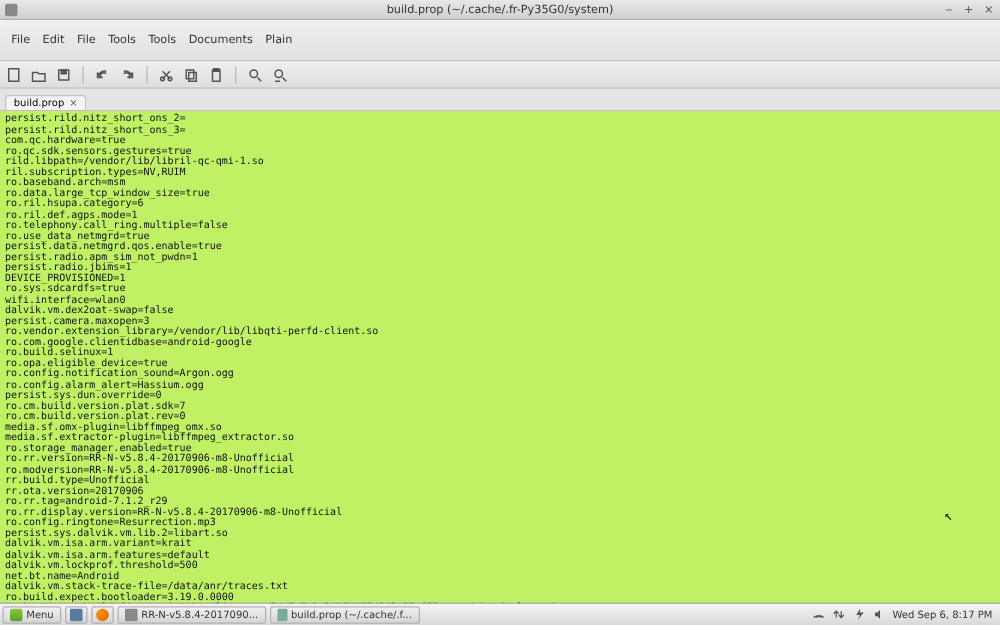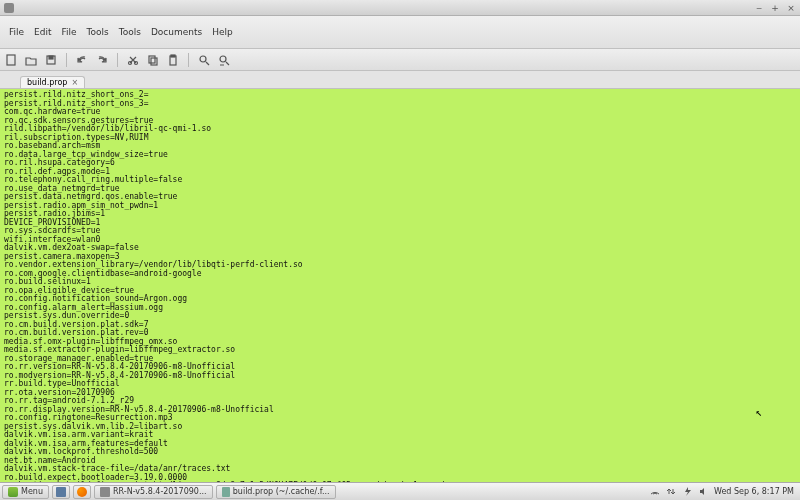--- a/index.html
+++ b/index.html
@@ -38,21 +38,21 @@
   display:flex; align-items:center; padding:0 4px; gap:6px;
   color:#555;
 }
 .toolbar .sep { width:1px; height:14px; background:#b8b8b8; margin:0 2px; }
 .toolbar .btn { width:14px; height:14px; display:flex; align-items:center; justify-content:center; }
 .toolbar svg { width:12px; height:12px; stroke:#555; fill:none; stroke-width:1.2; }
 .tabbar {
   height:18px;
   background:#e4e4e4;
   border-bottom:1px solid #c0c0c0;
-  display:flex; align-items:flex-end; padding-left:20px;
+  display:flex; align-items:flex-end; padding-left:4px;
 }
 .tab {
   background:#f4f4f4;
   border:1px solid #c0c0c0;
   border-bottom:none;
   border-radius:3px 3px 0 0;
   padding:1px 6px;
   font-size:8px;
   display:flex; align-items:center; gap:4px;
 }
@@ -99,35 +99,36 @@
 .ico-mint { background:linear-gradient(#8cc63f,#5a9e2e); border-radius:2px; }
 .ico-ff { background:radial-gradient(circle at 30% 30%,#ff9500,#e66000); border-radius:50%; }
 .ico-file { background:#888; border-radius:1px; }
 .ico-pluma { background:#7a9; border-radius:1px; }
 </style>
 </head>
 <body>
 
 <div class="titlebar">
   <div class="title-icon"></div>
+  <div class="title-text">build.prop (~/.cache/.fr-Py35G0/system)</div>
   <div class="window-buttons">
     <span>‒</span>
     <span>+</span>
     <span>×</span>
   </div>
 </div>
 
 <div class="menubar">
   <span>File</span>
   <span>Edit</span>
   <span>File</span>
   <span>Tools</span>
   <span>Tools</span>
   <span>Documents</span>
-  <span>Help</span>
+  <span>Plain</span>
 </div>
 
 <div class="toolbar">
   <div class="btn">
       <svg>
         <rect x="2" y="1" width="8" height="10"></rect>
       </svg>
     </div>
   <div class="btn">
       <svg>

